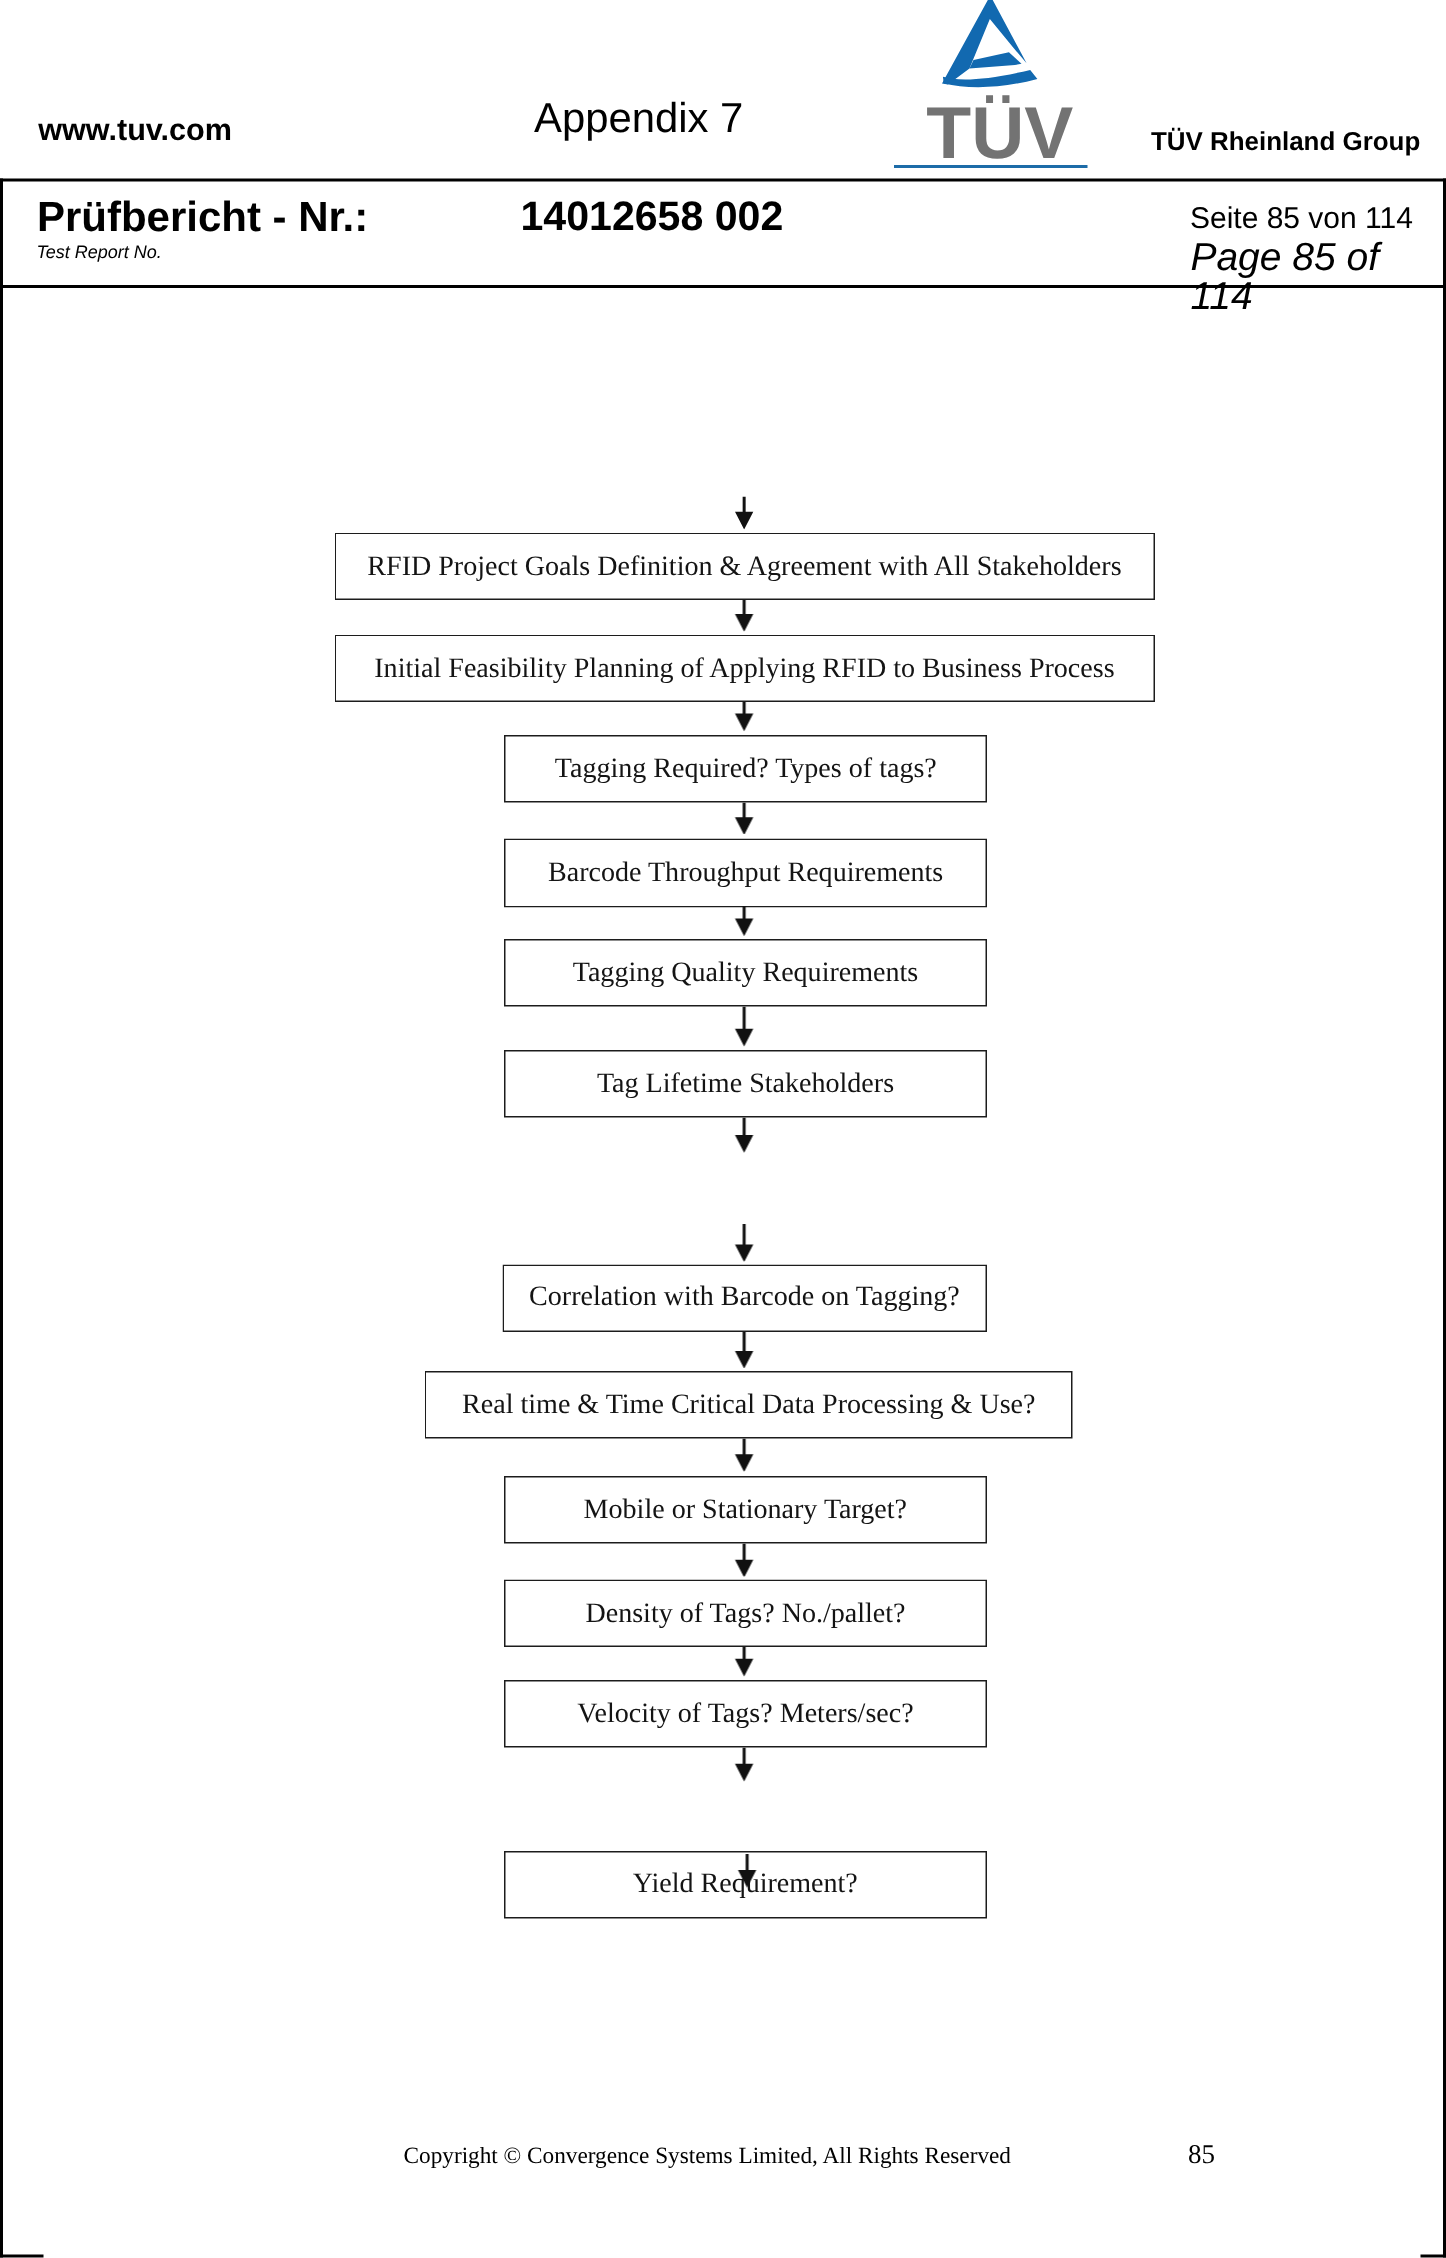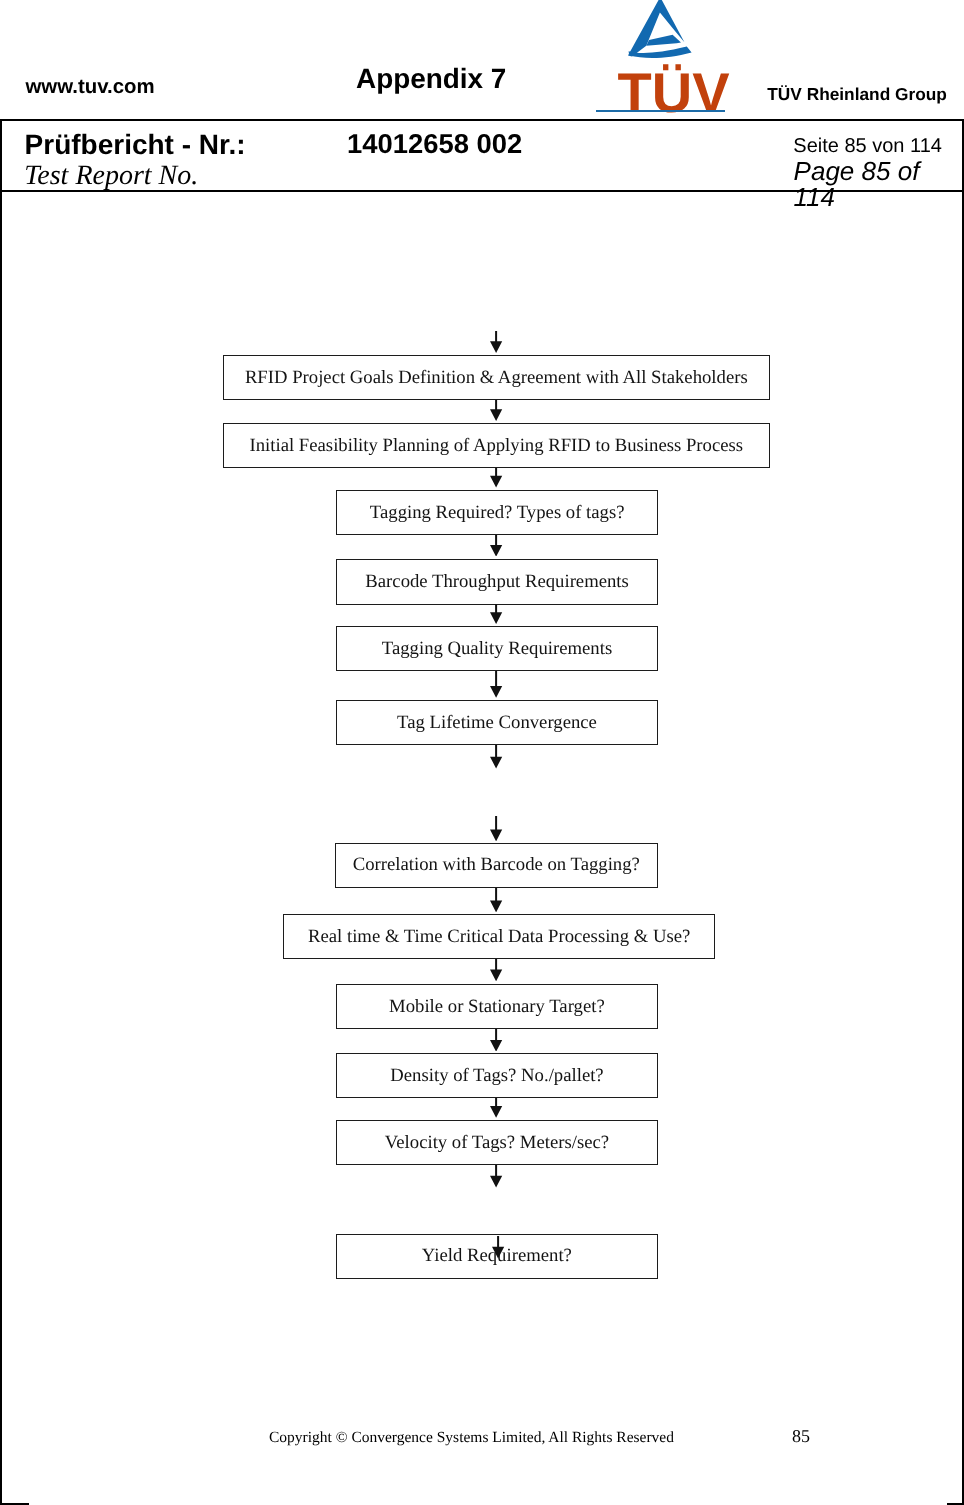--- a/index.html
+++ b/index.html
@@ -6,37 +6,37 @@
   html,body{margin:0;padding:0;background:#ffffff;}
   body{width:964px;height:1505px;position:relative;overflow:hidden;
        font-family:"Liberation Sans",sans-serif;color:#000;
        -webkit-font-smoothing:antialiased;text-rendering:geometricPrecision;}
   .page{position:absolute;left:0;top:0;width:964px;height:1505px;background:#fff;}
   .hdr-site,.hdr-appendix,.hdr-brand,.logo-word,.rep-de,.rep-en,.rep-num,
   .rep-pg-de,.rep-pg-en,.foot-copy,.foot-page{transform:translateZ(0);}
 
   
   .hdr-site{position:absolute;left:25.5px;top:77.2px;font-size:20.4px;font-weight:bold;line-height:1;}
-  .hdr-appendix{position:absolute;left:356.0px;top:64.9px;font-size:27.9px;font-weight:bold;line-height:1;}
+  .hdr-appendix{position:absolute;left:356.0px;top:64.9px;font-size:27.9px;font-weight:normal;line-height:1;}
   .hdr-brand{position:absolute;left:767.3px;top:85.6px;font-size:17.3px;font-weight:bold;line-height:1;}
 
   
   .logo{position:absolute;left:595px;top:0px;width:140px;height:115px;}
   .logo svg{position:absolute;left:0;top:0;}
-  .logo-word{position:absolute;left:22.5px;top:64.8px;font-size:56px;font-weight:bold;line-height:1;color:#c2410c;}
+  .logo-word{position:absolute;left:22.5px;top:64.8px;font-size:49px;font-weight:bold;line-height:1;color:#737373;}
   .logo-rule{position:absolute;left:0.8px;top:109.9px;width:129.5px;height:1.9px;background:#1d6ca8;}
 
   
   .tbl-left{position:absolute;left:0.2px;top:119.0px;width:2.0px;height:1386px;background:#000;}
   .tbl-right{position:absolute;left:962.0px;top:119.0px;width:2.0px;height:1386px;background:#000;}
   .tbl-top{position:absolute;left:0.2px;top:119.0px;width:964px;height:2.0px;background:#000;}
   .tbl-mid{position:absolute;left:0.2px;top:190.0px;width:964px;height:2.0px;background:#000;}
 
   .rep-de{position:absolute;left:24.6px;top:131.1px;font-size:28.0px;font-weight:bold;line-height:1;}
-  .rep-en{position:absolute;left:24.3px;top:161.6px;font-size:28px;font-style:italic;line-height:1;font-family:Liberation Serif, serif;}
+  .rep-en{position:absolute;left:24.3px;top:161.6px;font-size:12px;font-style:italic;line-height:1;}
   .rep-num{position:absolute;left:347.0px;top:130.3px;font-size:27.4px;font-weight:bold;line-height:1;}
   .rep-pg-de{position:absolute;left:793.3px;top:136.2px;font-size:20.0px;line-height:1;}
   .rep-pg-en{position:absolute;left:793.6px;top:158.2px;font-size:26px;font-style:italic;line-height:1;}
 
   
   .flow{position:absolute;left:0;top:0;width:964px;height:1080px;}
   .node{position:absolute;box-sizing:border-box;border:1.5px solid #1c1c1c;background:#fff;
         font-family:"Liberation Serif",serif;font-size:18.72px;color:#141414;
         display:flex;align-items:center;justify-content:center;
         will-change:transform;}
@@ -96,21 +96,21 @@
       <div class="node" style="left: 335.6px; top: 489.5px; width: 322.4px; height: 45.3px;">
         <span>Tagging Required? Types of tags?</span>
       </div>
       <div class="node" style="left: 335.8px; top: 558.5px; width: 322.2px; height: 45.5px;">
         <span>Barcode Throughput Requirements</span>
       </div>
       <div class="node" style="left: 336px; top: 626.1px; width: 322px; height: 45.1px;">
         <span>Tagging Quality Requirements</span>
       </div>
       <div class="node" style="left: 336px; top: 699.9px; width: 322px; height: 45.1px;">
-        <span>Tag Lifetime Convergence</span>
+        <span>Tag Lifetime Stakeholders</span>
       </div>
       <div class="node" style="left: 335.4px; top: 842.9px; width: 322.6px; height: 44.8px;">
         <span>Correlation with Barcode on Tagging?</span>
       </div>
       <div class="node" style="left: 282.6px; top: 914.1px; width: 432.4px; height: 45.1px;">
         <span>Real time &amp; Time Critical Data Processing &amp; Use?</span>
       </div>
       <div class="node" style="left: 336.2px; top: 983.5px; width: 321.8px; height: 45px;">
         <span>Mobile or Stationary Target?</span>
       </div>

